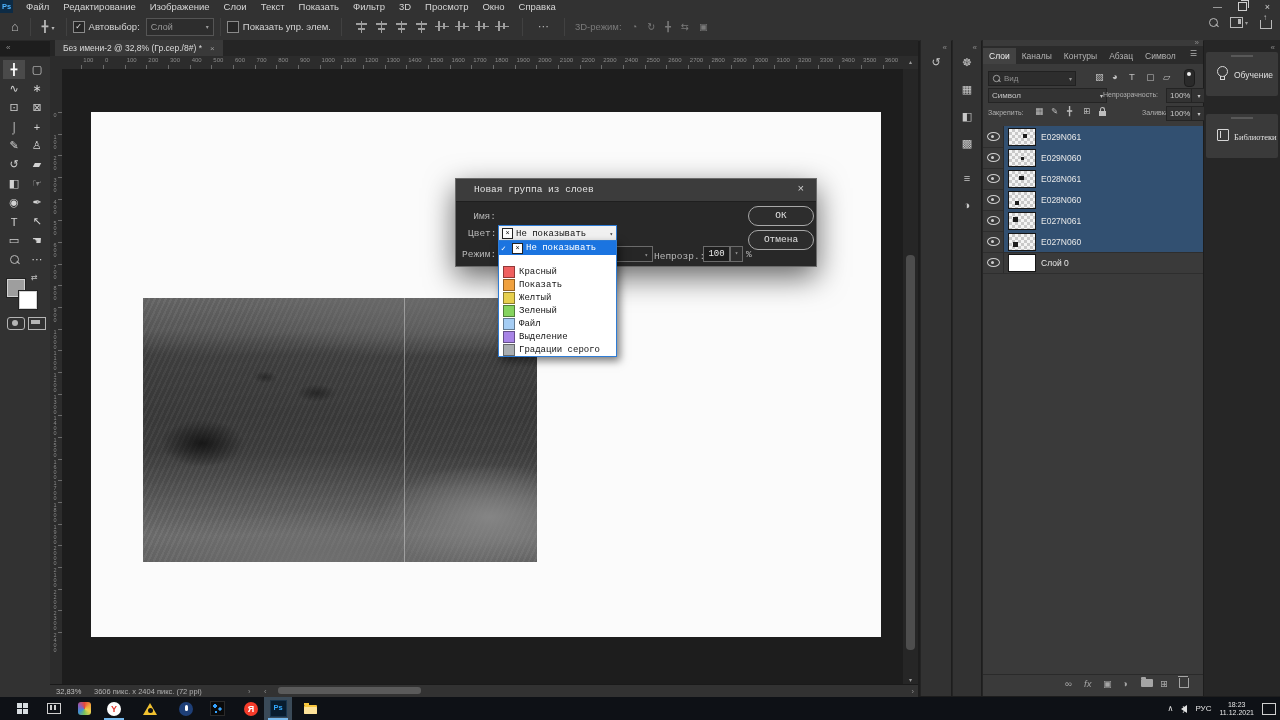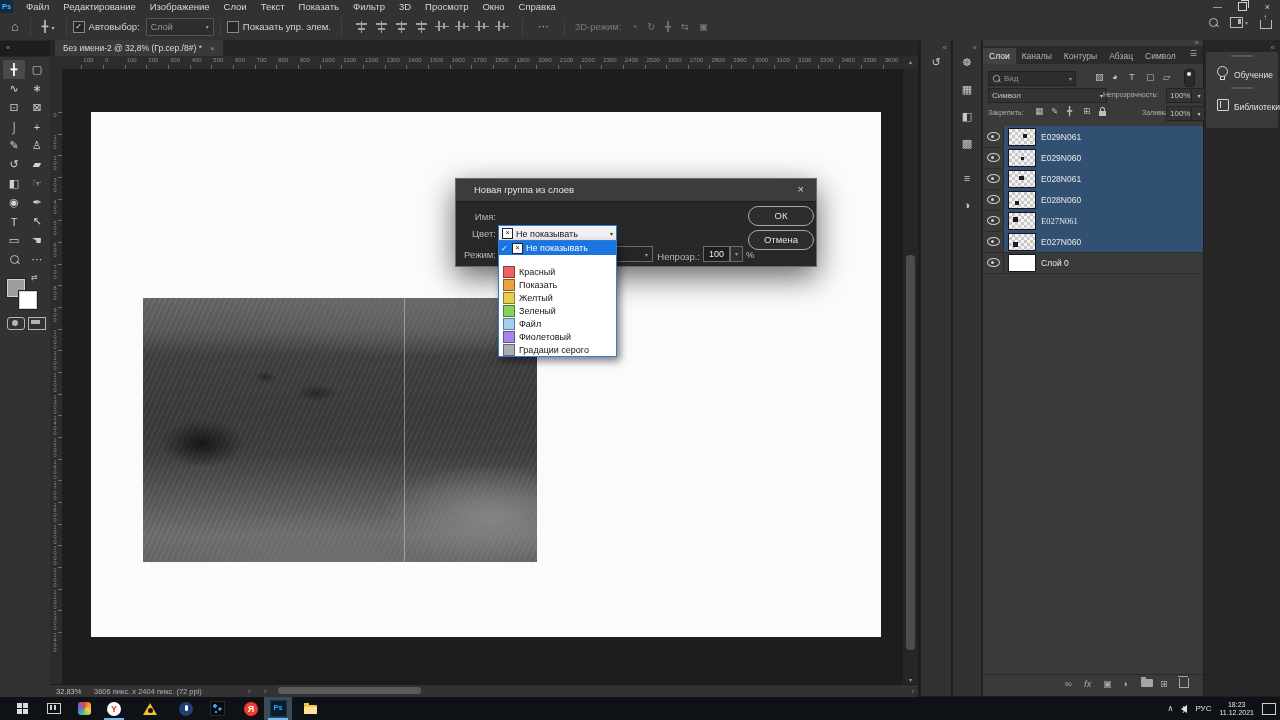--- a/index.html
+++ b/index.html
@@ -111,21 +111,21 @@
   
   #dock{left:1204px;top:40px;width:76px;height:656px;background:#262626;}
   .tile{position:absolute;left:2px;width:72px;height:44px;background:#3a3a3a;border-radius:2px;}
   .tile .grip{position:absolute;left:25px;top:3px;width:22px;height:2px;background:#585858;}
   .tile .tlabel{position:absolute;left:28px;top:18px;font-size:8.5px;color:#e0e0e0;}
   .bulb{position:absolute;left:11px;top:14px;width:9px;height:9px;border:1px solid #d6d6d6;border-radius:50%;}
   .bulb::after{content:"";position:absolute;left:2px;top:9px;width:3px;height:3px;border:1px solid #d6d6d6;border-top:none;}
   .book{position:absolute;left:11px;top:15px;width:10px;height:10px;border:1px solid #d6d6d6;border-radius:1px;}
   .book::after{content:"";position:absolute;left:2px;top:1px;width:1px;height:7px;background:#d6d6d6;}
   
-  #dialog{left:455px;top:178px;width:360px;height:87px;background:#282828;border:1px solid #6a6a6a;box-shadow:0 10px 30px rgba(0,0,0,.6);z-index:40;}
+  #dialog{left:455px;top:178px;width:360px;height:87px;background:#282828;border:1px solid #6a6a6a;box-shadow:0 10px 30px rgba(0,0,0,.6);z-index:40;font-family:Liberation Mono, monospace;}
   #dlgtitle{position:absolute;left:0;top:0;width:100%;height:22px;background:#3c3c3c;border-bottom:1px solid #1f1f1f;}
   #dlgtitle .t{position:absolute;left:18px;top:5px;font-size:9.5px;color:#e3e3e3;}
   #dlgtitle .x{position:absolute;right:12px;top:4px;font-size:11px;color:#cfcfcf;}
   .dlab{position:absolute;font-size:9.5px;color:#b8b8b8;text-align:right;}
   #nameinput{position:absolute;left:42px;top:29px;width:244px;height:15px;background:#1e1e1e;border:1px solid #767676;color:#ececec;font-size:9.5px;line-height:15px;padding-left:5px;}
   .dbtn{position:absolute;left:292px;width:64px;height:18px;border:1.5px solid #a8a8a8;border-radius:10px;background:#2d2d2d;color:#e0e0e0;font-size:9.5px;text-align:center;line-height:17px;}
   #colorsel{position:absolute;left:42px;top:46px;width:117px;height:15px;background:#f1f1f1;border:1px solid #2e7cd6;display:flex;align-items:center;font-size:9px;color:#111;z-index:2;}
   .nobox{width:9px;height:9px;border:1px solid #222;background:#fff;color:#111;font-size:7px;line-height:8px;text-align:center;margin:0 3px;flex:0 0 auto;}
   #colorsel .car{margin-left:auto;margin-right:3px;font-size:6px;color:#333;}
   #modesel{position:absolute;left:42px;top:67px;width:153px;height:14px;background:#262626;border:1px solid #6b6b6b;z-index:1;}
@@ -614,21 +614,21 @@
         <div class="lrow on" style="top: 149px;">
           <div class="sel-bg"></div>
           <div class="eyebox">
             <span class="eye"></span>
           </div>
           <div class="thumb">
             <div class="blob" style="left: 6px; top: 9px; width: 4px; height: 4px;"></div>
           </div>
           <span class="lname">E028N060</span>
         </div>
-        <div class="lrow on" style="top: 170px; font-family: Liberation Serif, serif;">
+        <div class="lrow on" style="top: 170px;">
           <div class="sel-bg"></div>
           <div class="eyebox">
             <span class="eye"></span>
           </div>
           <div class="thumb">
             <div class="blob" style="left: 4px; top: 4px; width: 5px; height: 5px;"></div>
           </div>
           <span class="lname">E027N061</span>
         </div>
         <div class="lrow on" style="top: 191px;">
@@ -671,21 +671,21 @@
       <span class="lockico" style="left: 116px;"><span class="ico-lock" style="display: inline-block;"></span></span>
     </div>
 
   <div class="abs" id="dock">
     <div class="collapser" style="right:5px;top:3px">«</div>
   <div class="tile" style="top: 12px;">
         <div class="grip"></div>
         <span class="bulb"></span>
         <span class="tlabel">Обучение</span>
       </div>
-      <div class="tile" style="top: 44px;">
+      <div class="tile" style="top: 74px; font-family: Liberation Serif, serif;">
         <div class="grip"></div>
         <span class="book"></span>
         <span class="tlabel">Библиотеки</span>
       </div>
     </div>
 
   <div class="abs" id="dialog">
     <div id="dlgtitle">
       <span class="t">Новая группа из слоев</span>
       <span class="x">×</span>
@@ -729,21 +729,21 @@
         <div class="dditem">
           <span class="sw" style="background: rgb(133, 211, 95);"></span>
           <span>Зеленый</span>
         </div>
         <div class="dditem">
           <span class="sw" style="background: rgb(165, 205, 244);"></span>
           <span>Файл</span>
         </div>
         <div class="dditem">
           <span class="sw" style="background: rgb(168, 132, 230);"></span>
-          <span>Фиолетовый</span>
+          <span>Выделение</span>
         </div>
         <div class="dditem">
           <span class="sw" style="background: rgb(169, 173, 176);"></span>
           <span>Градации серого</span>
         </div>
       </div>
   </div>
 
   <div class="abs" id="taskbar">
     <div id="tray">

